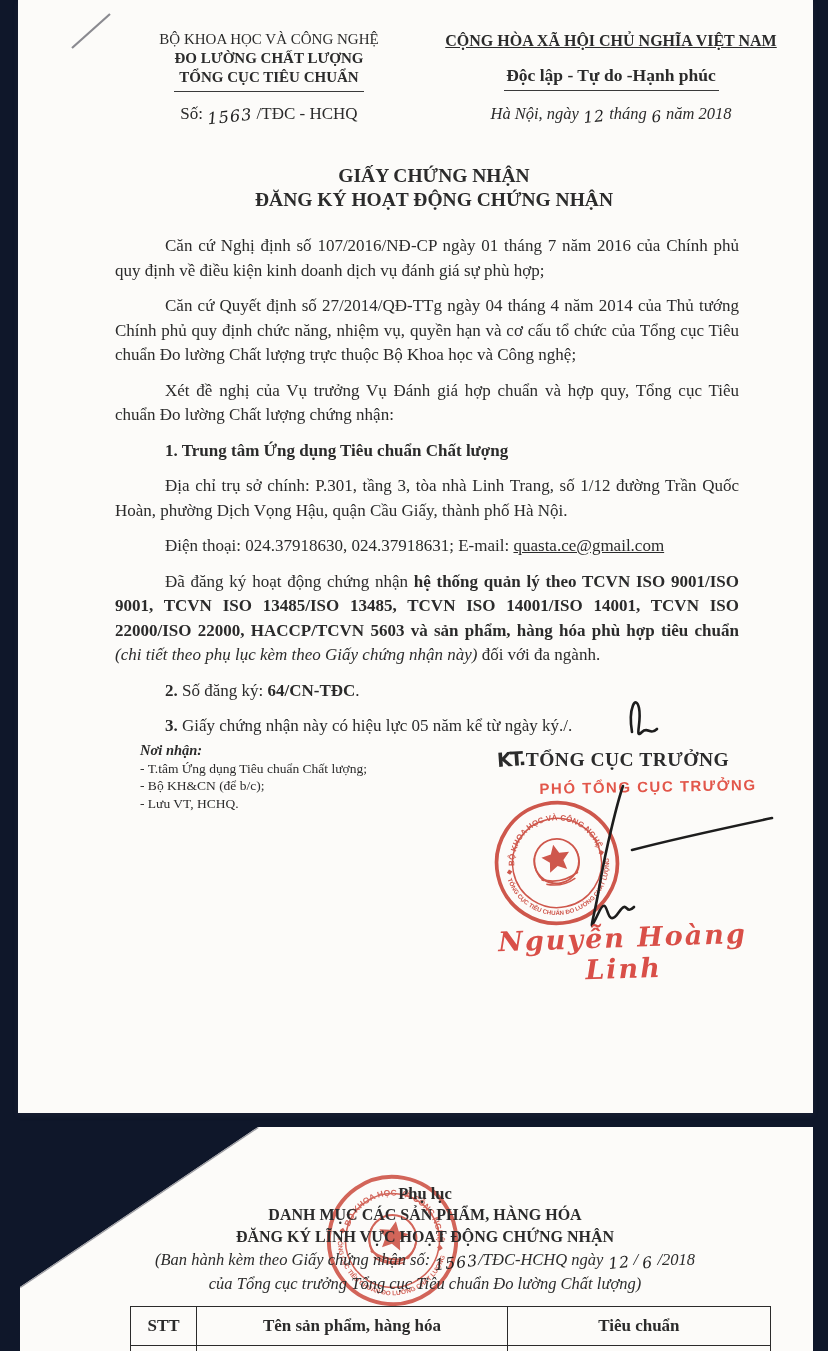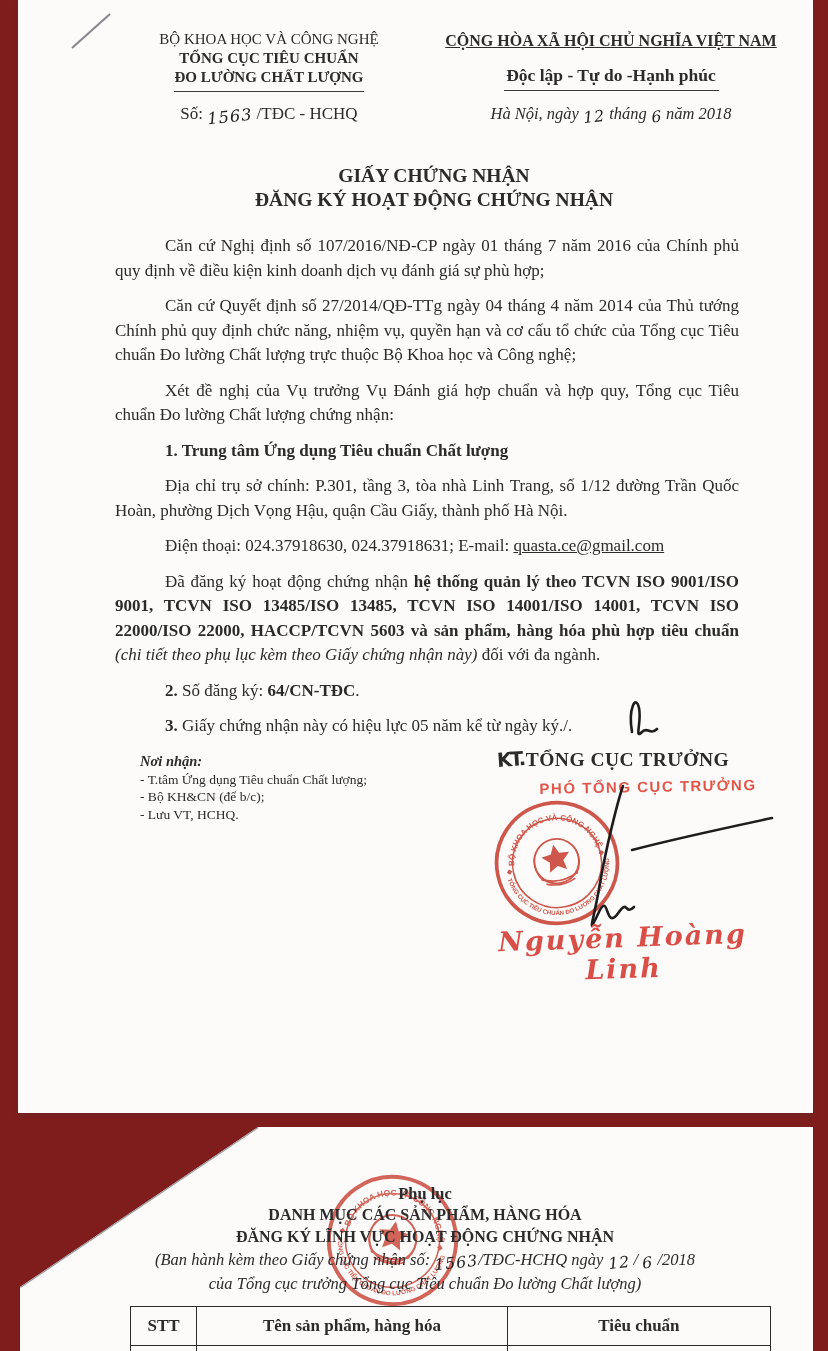--- a/index.html
+++ b/index.html
@@ -1,16 +1,16 @@
 <!DOCTYPE html>
 <html><head>
 <meta charset="utf-8">
 <style>
   html,body{margin:0;padding:0;background:#d8d8de;}
-  #canvas{position:relative;width:828px;height:1351px;background:#7f1d1d;overflow:hidden;
+  #canvas{position:relative;width:828px;height:1351px;background:#0f172a;overflow:hidden;
           font-family:"Liberation Serif",serif;color:#2b2b2b;}
   .page{position:absolute;background:#fcfbf9;box-shadow:0 2px 5px rgba(60,60,80,.25);}
   #page1{left:18px;top:0;width:795px;height:1113px;}
   #page2{left:20px;top:1127px;width:793px;height:240px;
          clip-path:polygon(238px 0,100% 0,100% 100%,0 100%,0 160px);}
   .abs{position:absolute;}
   
   .hdr-left{left:96px;top:30px;width:310px;text-align:center;font-size:15px;line-height:19px;}
   .hdr-left .b{font-weight:bold;}
   .rule{height:0;border-bottom:1.6px solid #3a3a3a;margin:4px auto 0;}
@@ -24,21 +24,21 @@
   
   .doc-title{left:97px;top:164px;width:638px;text-align:center;font-weight:bold;font-size:19.5px;line-height:24px;}
   
   .bodycol{left:97px;top:234px;width:640px;font-size:17px;line-height:24.5px;text-align:justify;}
   .bodycol p{margin:0 16px 11px 0;text-indent:50px;}
   .bold{font-weight:bold;}
   .ital{font-style:italic;}
   .email{text-decoration:underline;}
   
   .noi-nhan{left:122px;top:742px;width:300px;font-size:13.5px;line-height:17.5px;}
-  .noi-nhan .t{font-weight:bold;font-style:italic;font-size:14.5px;margin-top:11px;}
+  .noi-nhan .t{font-weight:bold;font-style:italic;font-size:14.5px;}
   .kt-line{left:440px;top:748px;width:310px;text-align:center;font-weight:bold;font-size:19.5px;letter-spacing:.5px;}
   .kt{display:inline-block;transform:rotate(-4deg);font-family:"DejaVu Sans",sans-serif;
       font-weight:bold;letter-spacing:-2px;margin-right:2px;}
   .deputy{left:490px;top:778px;width:280px;text-align:center;color:#e2564a;
           font-family:"Liberation Sans",sans-serif;font-weight:bold;font-size:15px;letter-spacing:1.5px;
           transform:rotate(-1deg);}
   .signer{left:455px;top:922px;width:300px;text-align:center;color:#d94f48;
           font-style:italic;font-weight:bold;font-size:27px;letter-spacing:2px;
           font-family:"DejaVu Serif",serif;transform:rotate(-2deg);}
   .seal{opacity:.92;}
@@ -65,22 +65,22 @@
 <div id="canvas">
 
   <div class="page" id="page1">
 
     <svg class="abs" style="left:50px;top:8px;" width="50" height="45">
       <path class="pen" d="M4,40 L42,6"></path>
     </svg>
 
     <div class="abs hdr-left">
       <div>BỘ KHOA HỌC VÀ CÔNG NGHỆ</div>
+      <div class="b">ĐO LƯỜNG CHẤT LƯỢNG</div>
       <div class="b">TỔNG CỤC TIÊU CHUẨN</div>
-      <div class="b">ĐO LƯỜNG CHẤT LƯỢNG</div>
       <div class="rule" style="width:190px;"></div>
     </div>
     <div class="abs so-line">
       <span>Số:</span>
       <span class="hand">1563</span>
       <span>/TĐC - HCHQ</span>
     </div>
 
     <div class="abs hdr-right">
       <div class="l1">CỘNG HÒA XÃ HỘI CHỦ NGHĨA VIỆT NAM</div>

